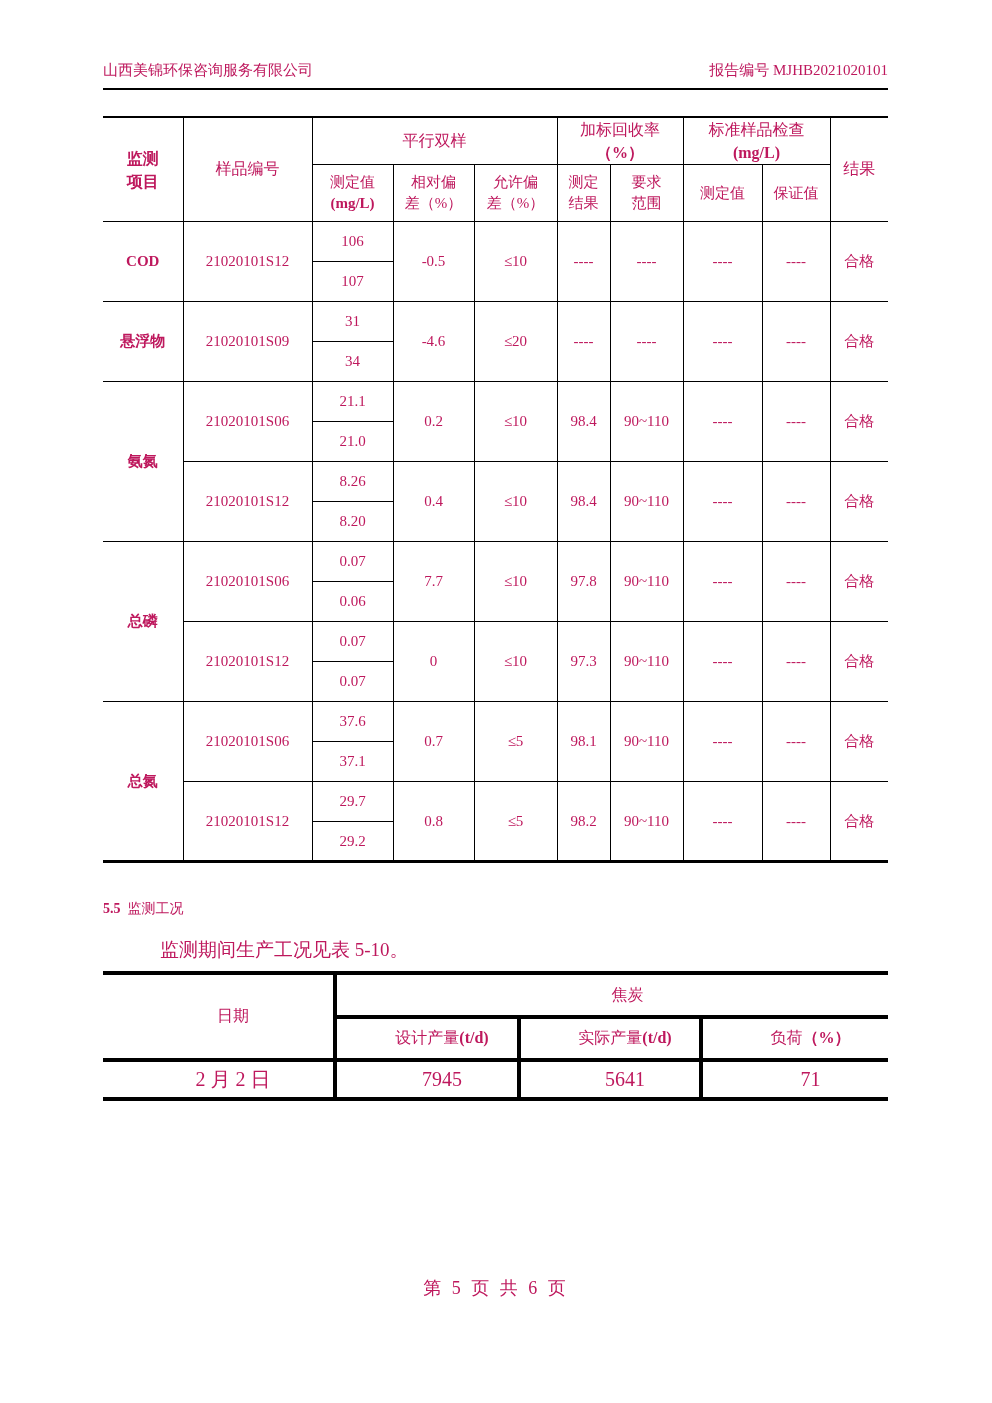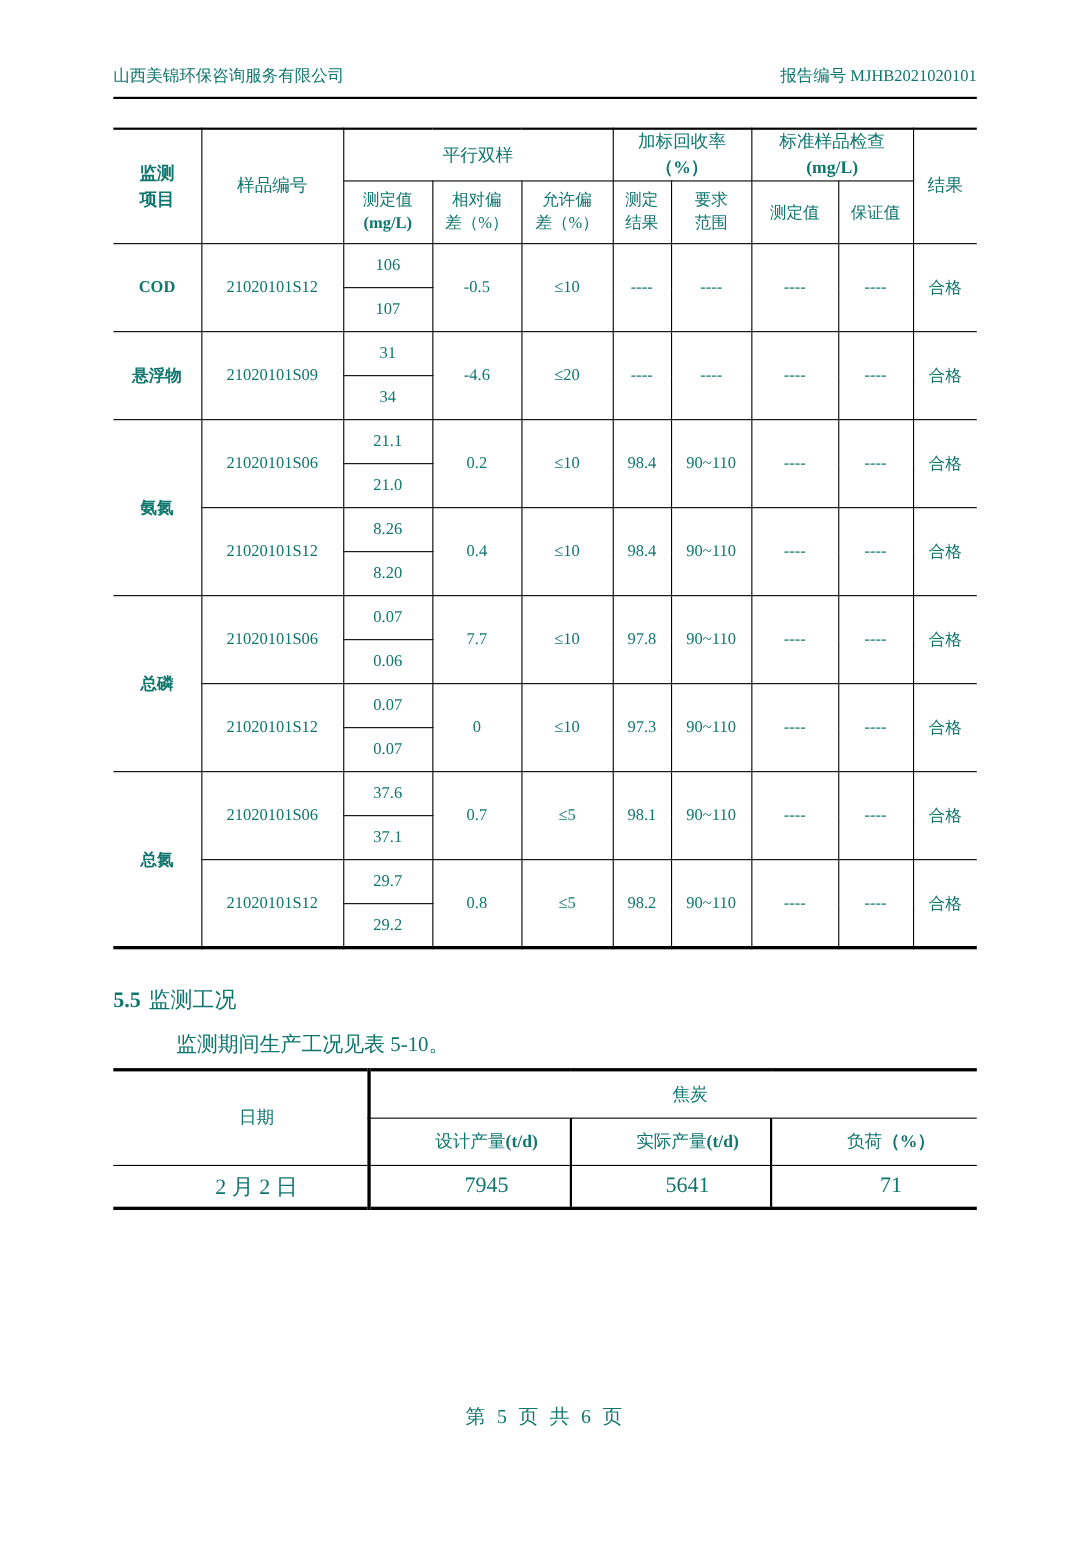--- a/index.html
+++ b/index.html
@@ -2,21 +2,21 @@
 <html><head>
 <meta charset="utf-8">
 <style>
   html, body { margin: 0; padding: 0; background: #ffffff; }
   .page {
     position: relative;
     width: 992px;
     height: 1403px;
     margin: 0 auto;
     background: #ffffff;
-    color: #0f766e;
+    color: #be185d;
     font-family: "Liberation Serif", "DejaVu Serif", serif;
     overflow: hidden;
   }
   .content { padding: 0 104px 0 103px; }
 
   
   .doc-header {
     margin-top: 60px;
     display: flex;
     justify-content: space-between;
@@ -44,36 +44,36 @@
   .qa-table tr.h1 { height: 47px; }
   .qa-table tr.h2 { height: 57px; }
   .qa-table tr.r  { height: 40px; }
   .qa-table th { font-size: 16px; }
   .qa-table .sub th { font-size: 15px; }
   .ml { white-space: pre-line; line-height: 1.45; }
   .line { display: block; line-height: 1.45; }
   .b { font-weight: bold; }
 
   
-  .section-heading { margin-top: 34px; font-size: 20px; line-height: 24px; }
+  .section-heading { margin-top: 34px; font-size: 14px; line-height: 24px; }
   .section-heading .num { font-weight: bold; margin-right: 7px; }
   .body-paragraph { margin-top: 17px; margin-left: 57px; font-size: 19px; line-height: 24px; }
   .table-caption { margin-top: 22px; text-align: center; font-size: 17px; line-height: 22px; }
   .table-caption .cap-num { font-weight: bold; }
   .table-caption .cap-title { margin-left: 38px; }
 
   
   .prod-table {
     margin-top: 9px;
     width: 785px;
     border-top: 3px solid #000;
     border-bottom: 3px solid #000;
     font-size: 16px;
   }
-  .prod-table td, .prod-table th { border: 1px solid #000000; padding-left: 32px; }
+  .prod-table td, .prod-table th { border: 4px solid #000000; padding-left: 32px; }
   .prod-table .cf { border-left: none; }
   .prod-table .cl { border-right: none; }
   .prod-table .thick-r { border-right: 3px solid #000; }
   .prod-table .v2 { border-left: 2px solid #000; }
   .prod-table tr.h1 { height: 44px; }
   .prod-table tr.h2 { height: 43px; }
   .prod-table tr.r  { height: 39px; font-size: 20px; }
 
   
   .page-footer {

